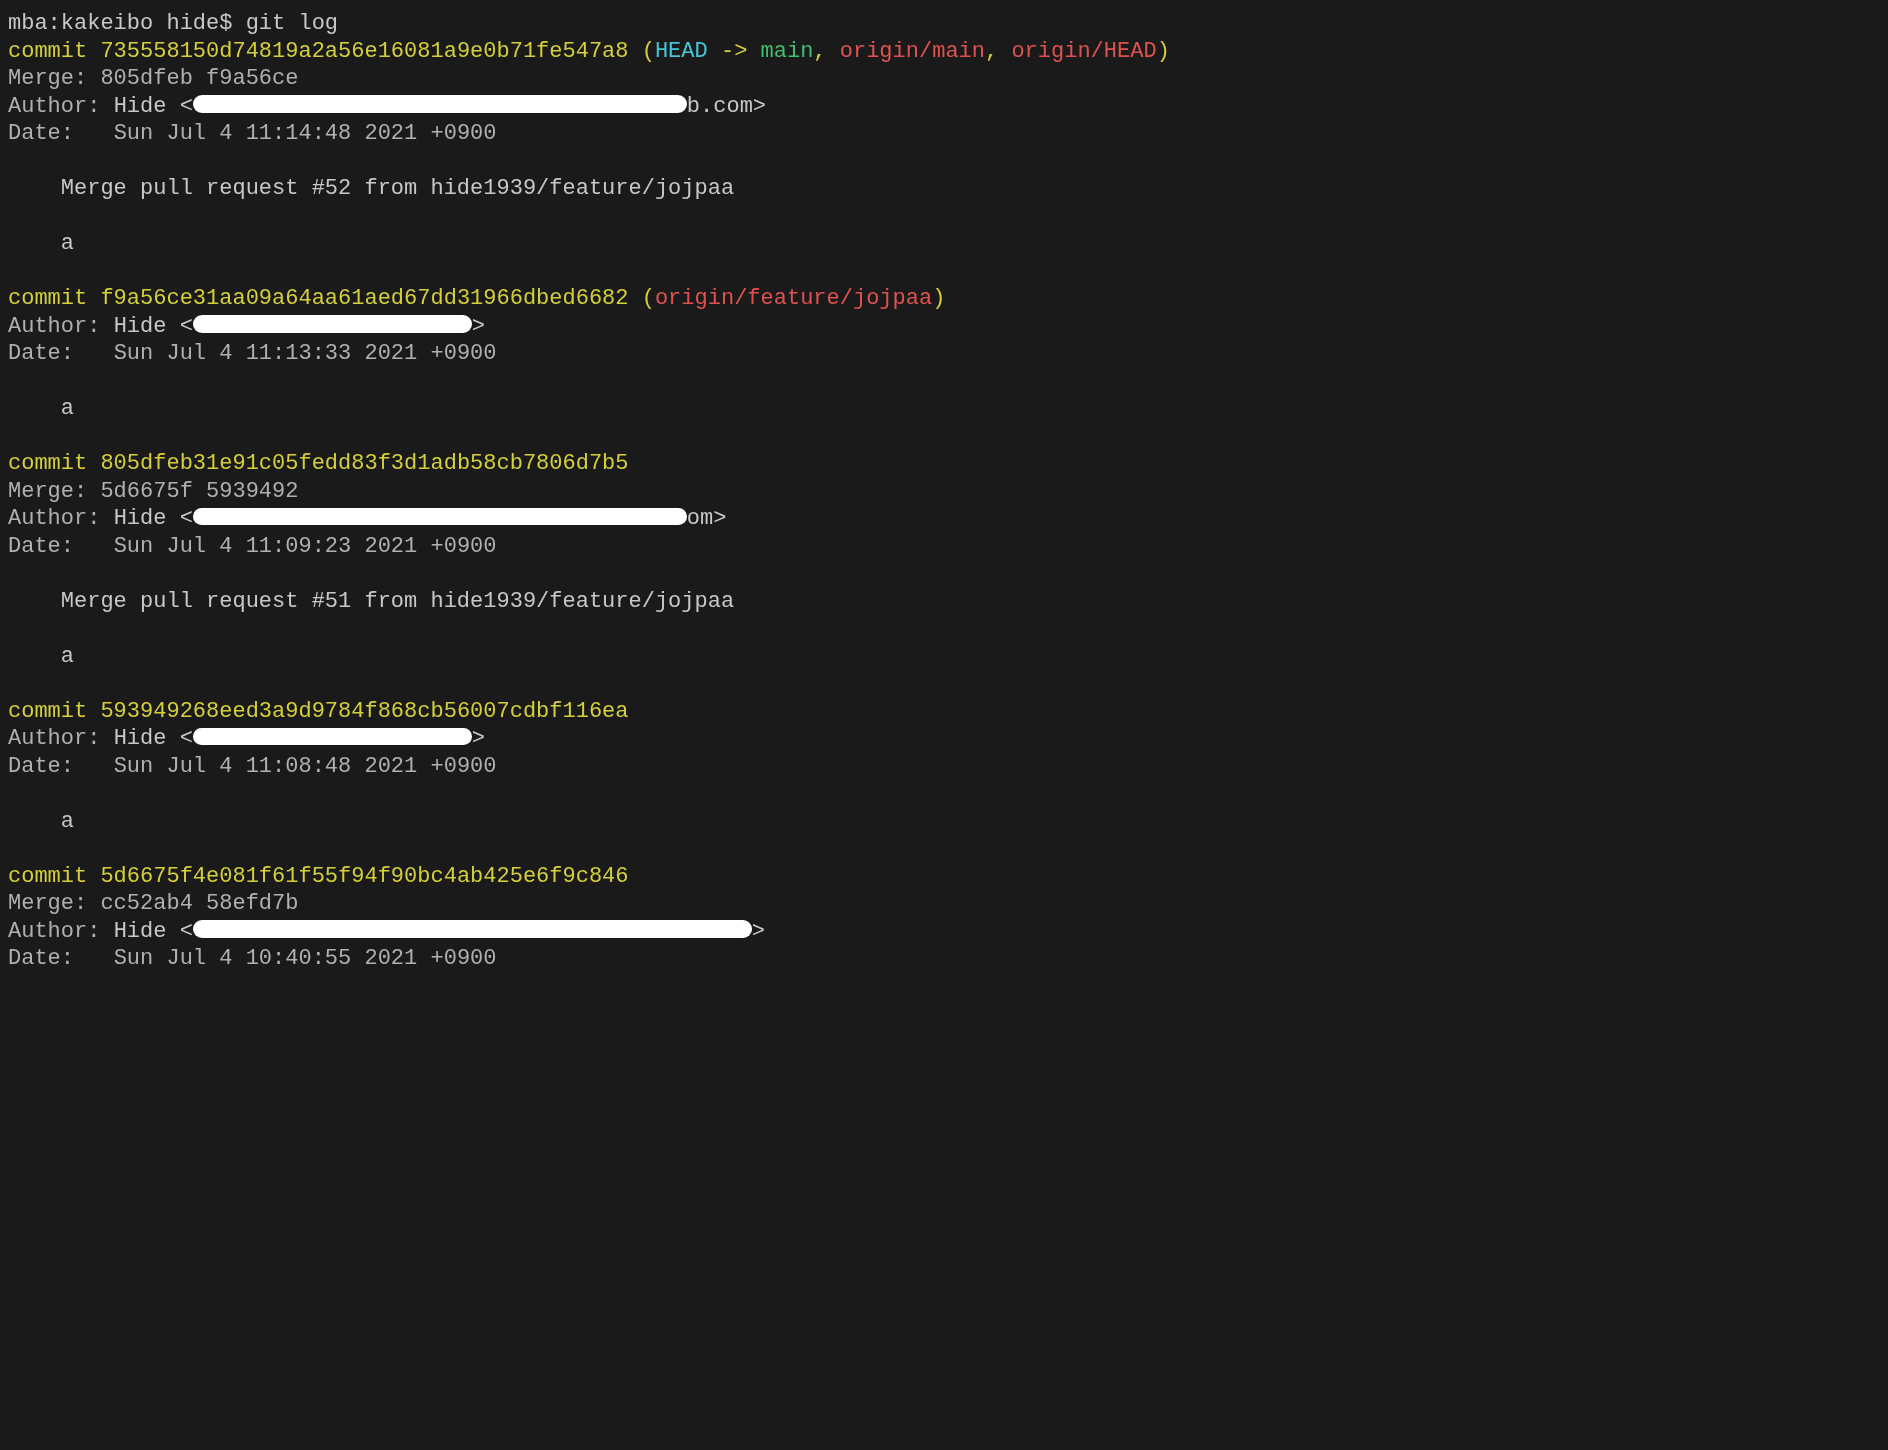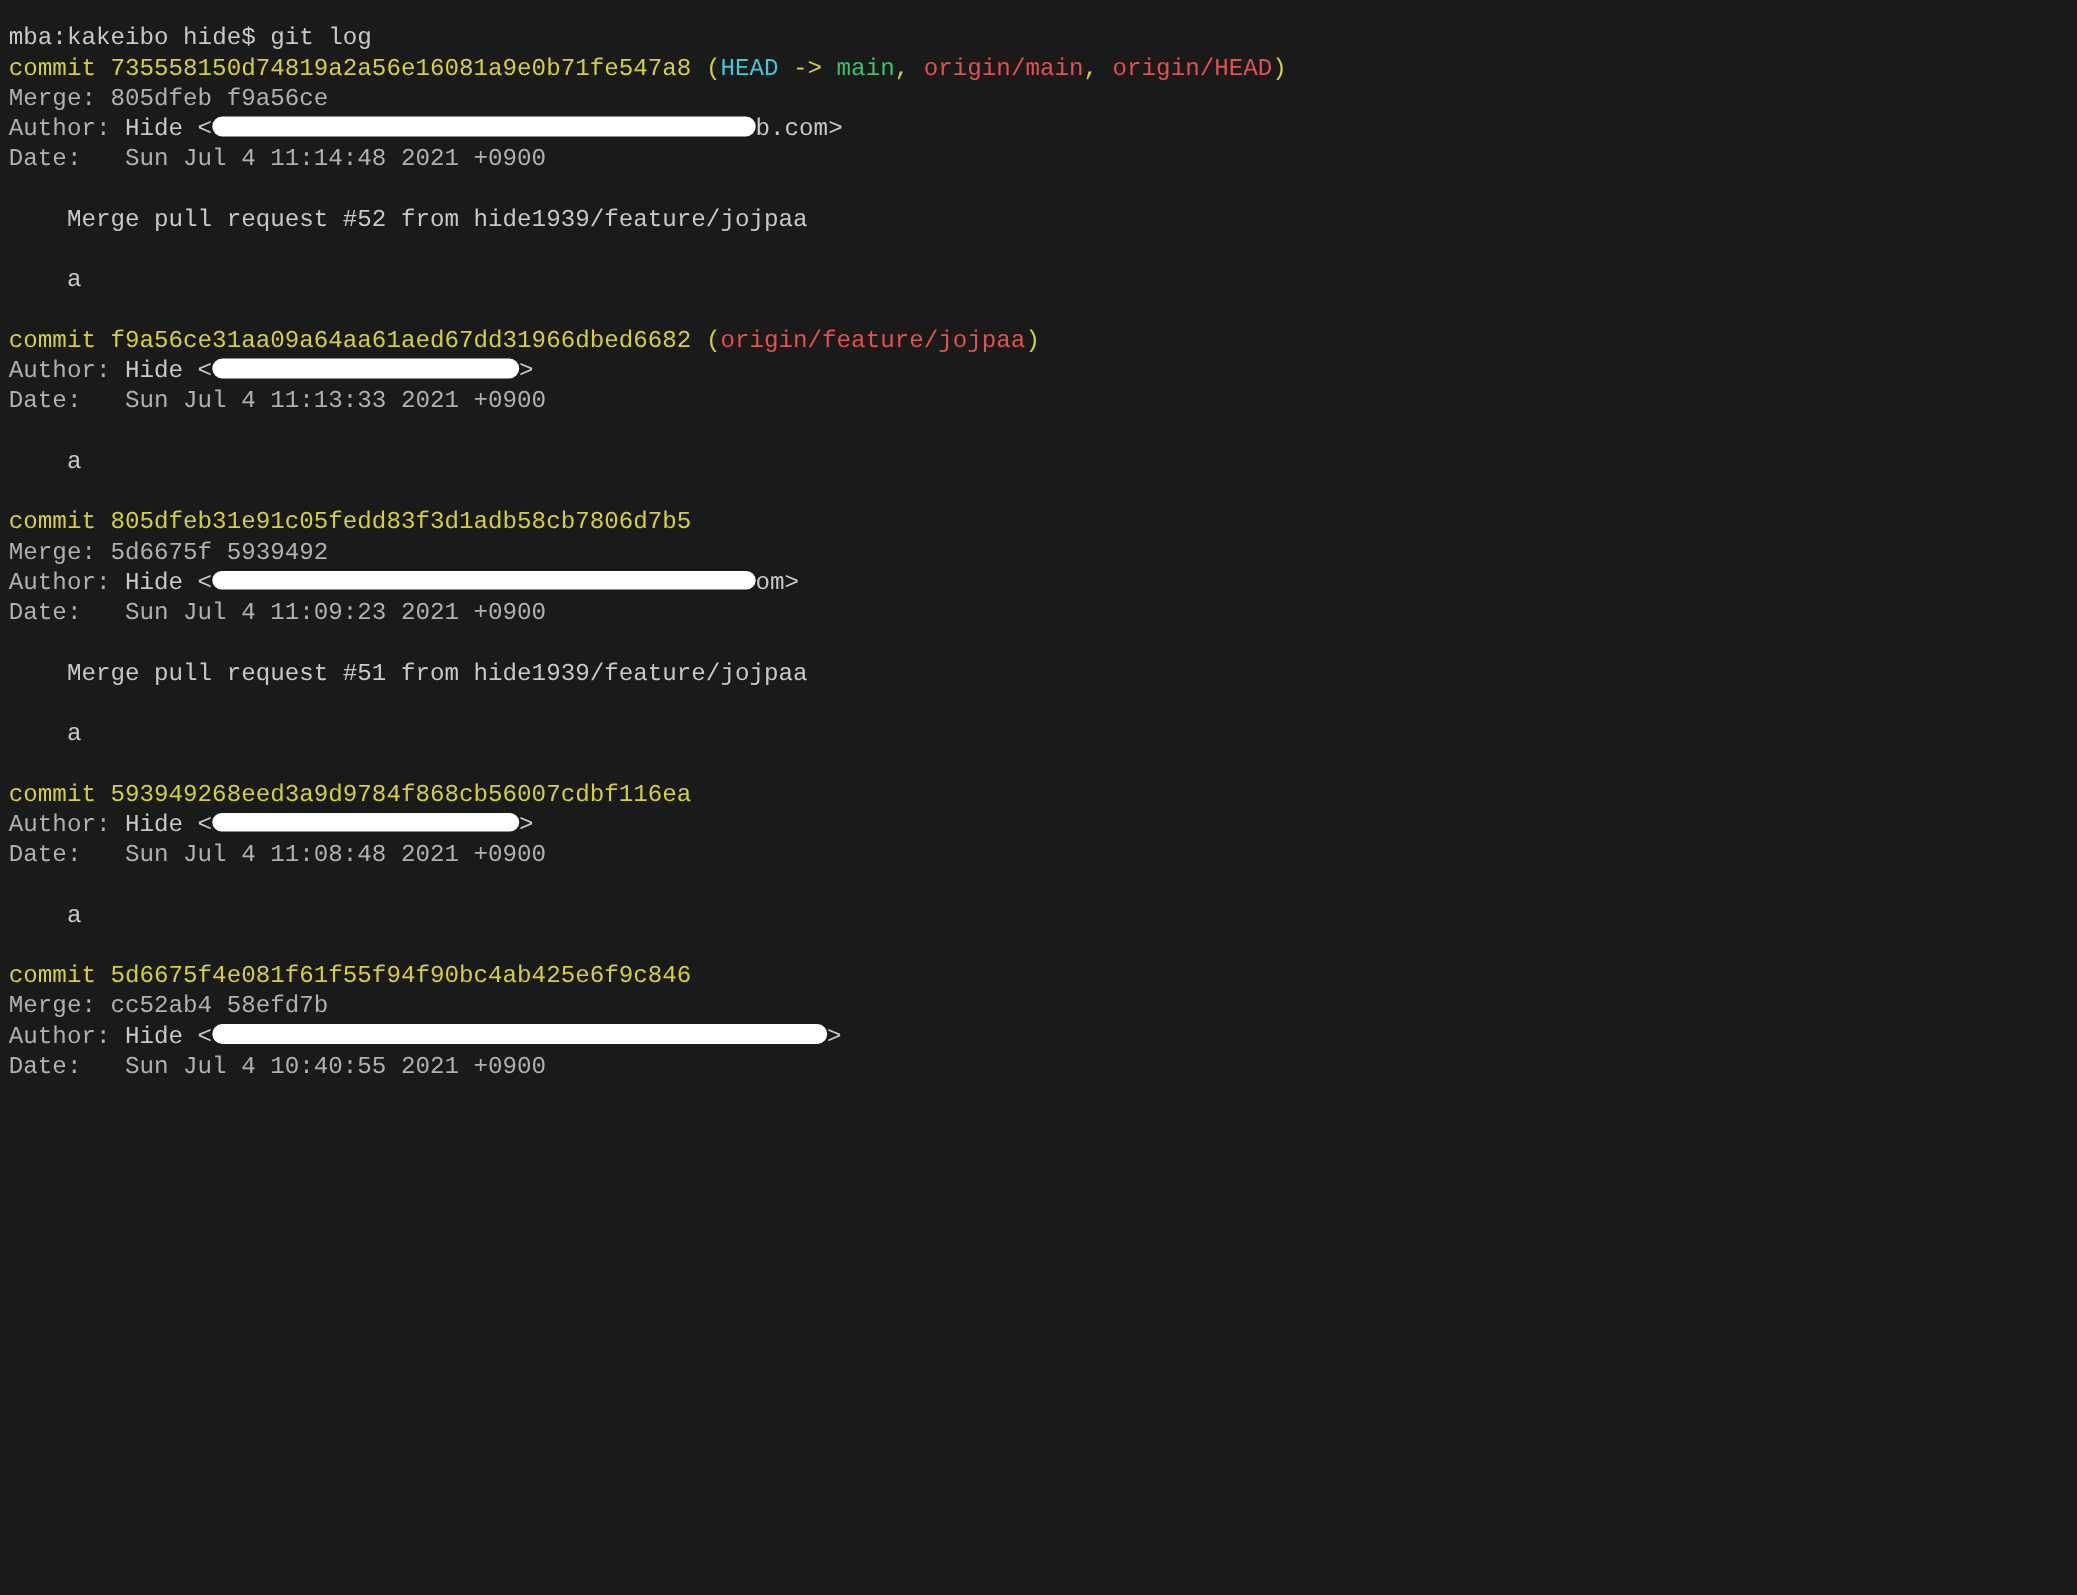--- a/index.html
+++ b/index.html
@@ -7,21 +7,21 @@
     padding: 0;
     background: #1a1a1a;
     color: #b0b0b0;
     font-family: "Menlo", "Consolas", "Courier New", monospace;
     font-size: 22px;
     line-height: 1.25;
     width: 1888px;
     min-height: 1450px;
   }
   .terminal {
-    padding: 21px 8px;
+    padding: 10px 8px;
     white-space: pre;
   }
   .prompt-host { color: #c8c8c8; }
   .prompt-path { color: #c8c8c8; }
   .prompt-user { color: #c8c8c8; }
   .cmd { color: #c8c8c8; }
   .commit-label { color: #d4cf3a; }
   .hash { color: #d4cf3a; }
   .paren { color: #d4cf3a; }
   .head { color: #45c6d6; }

